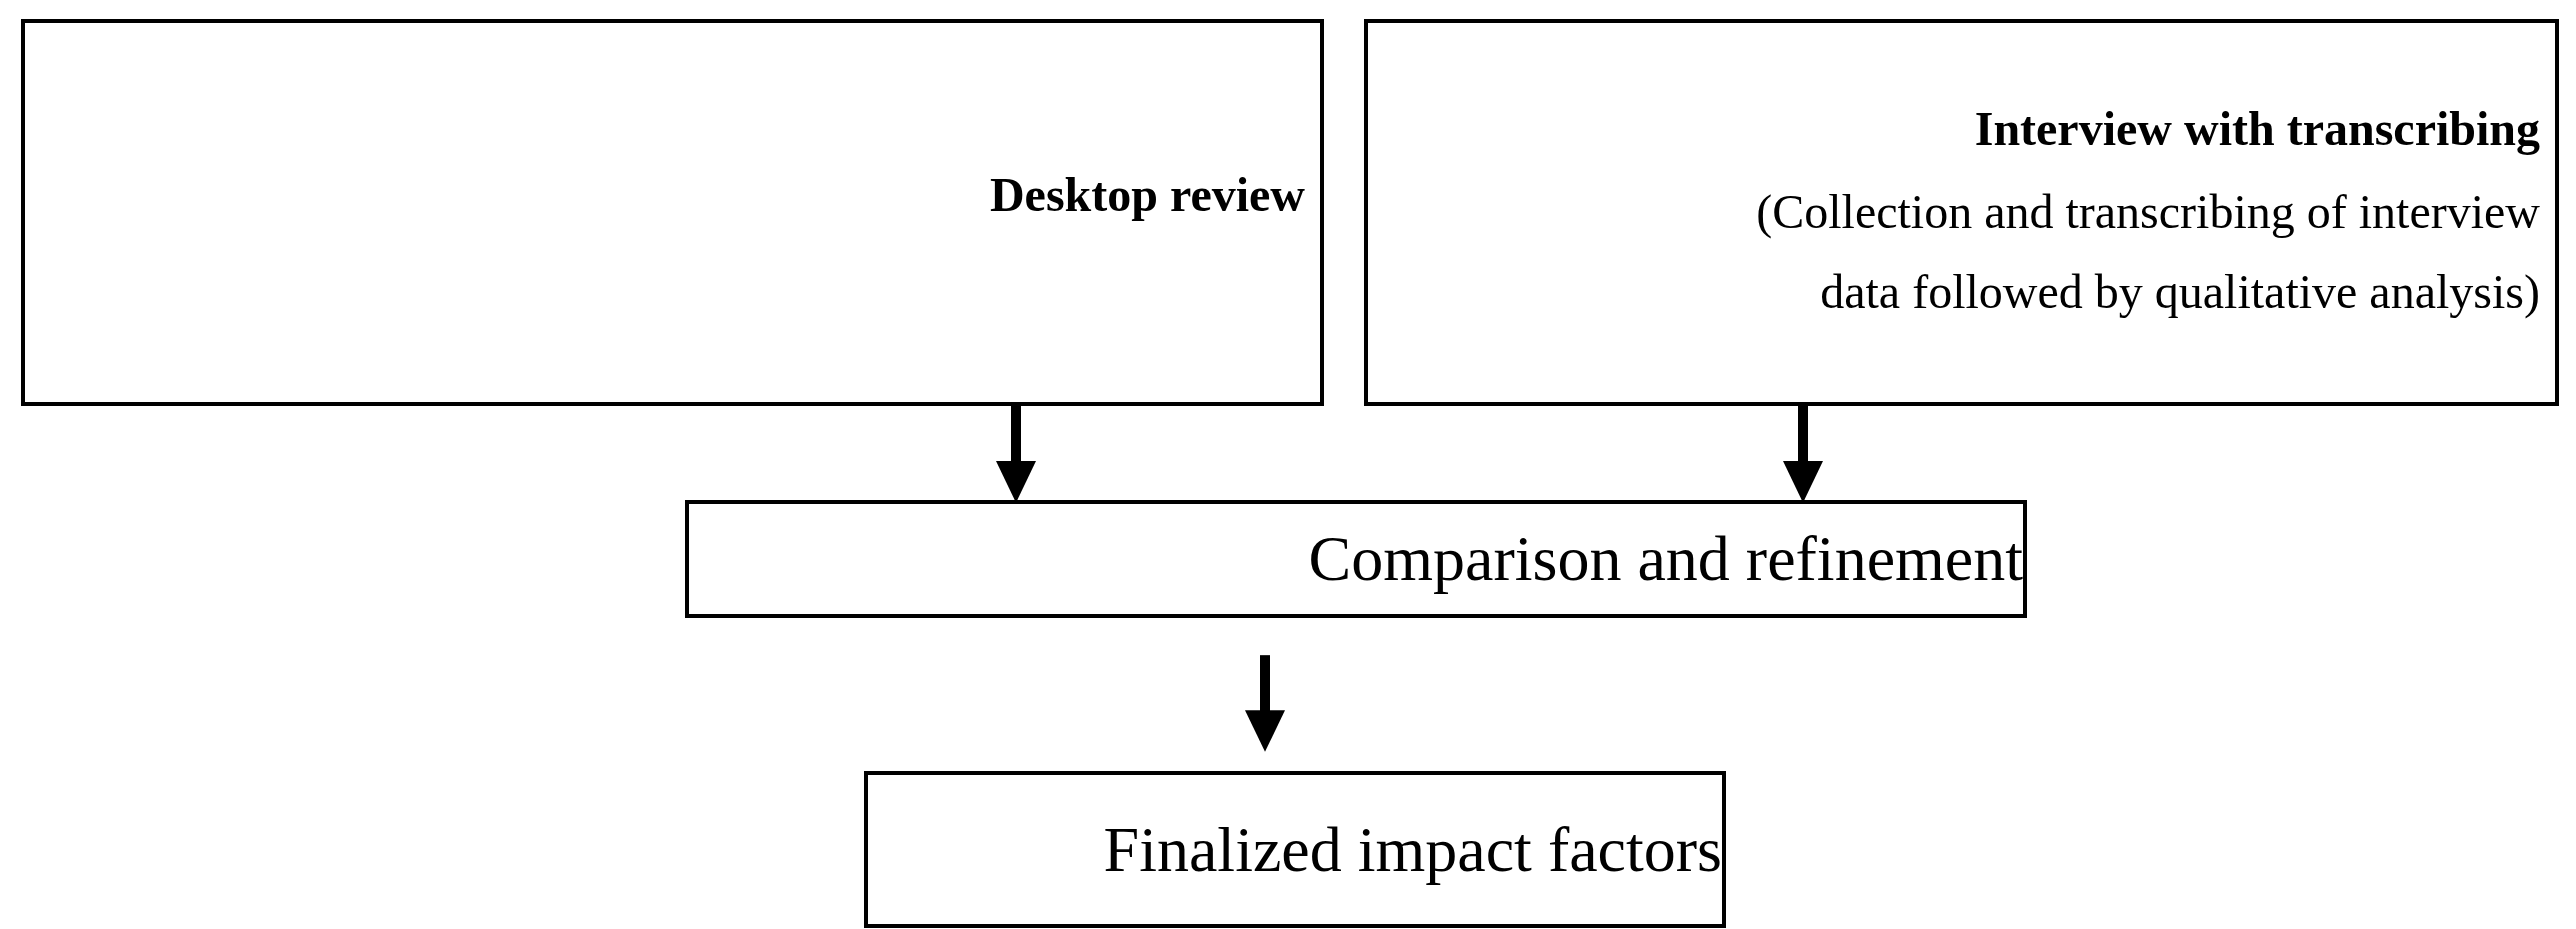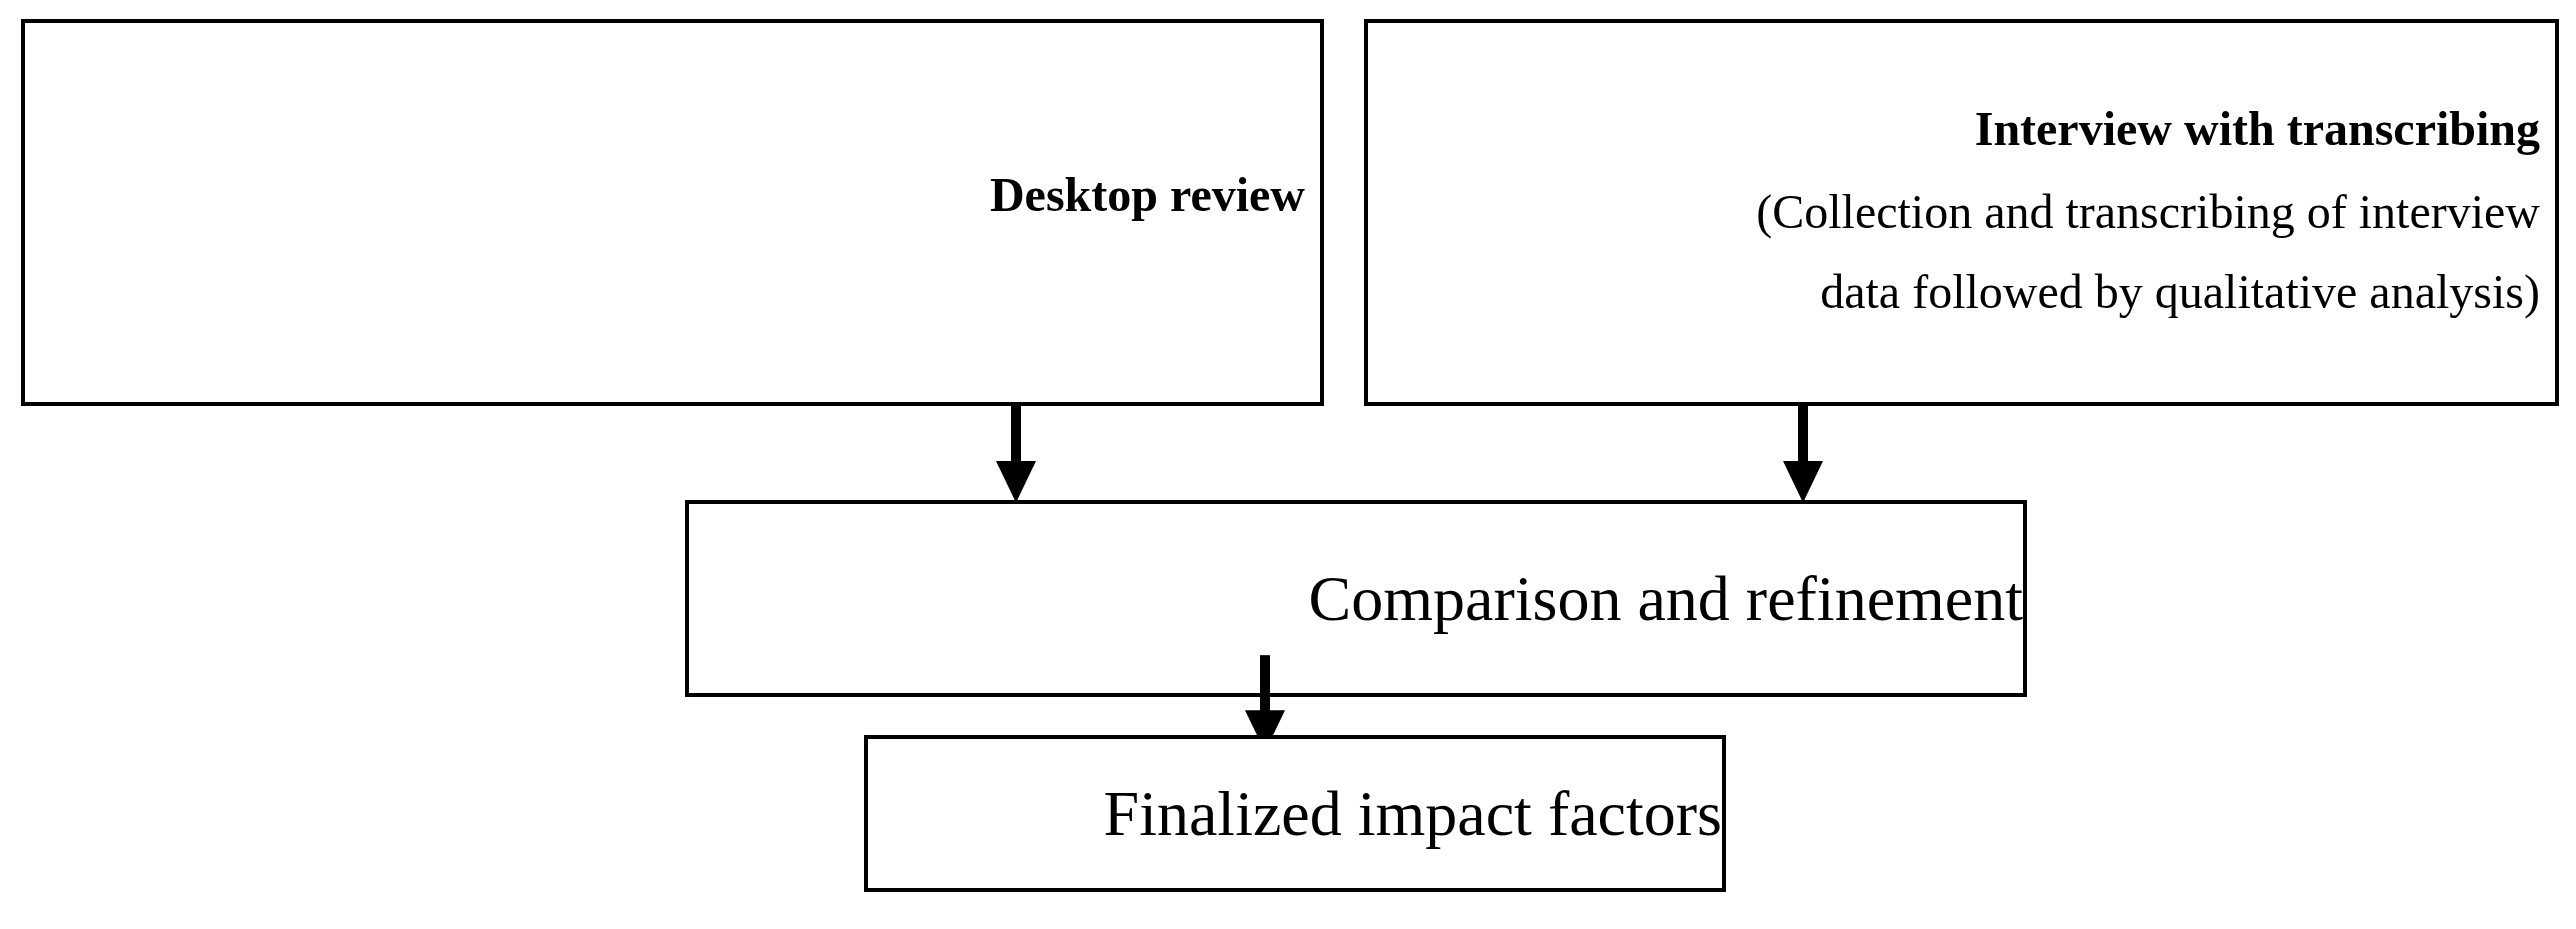--- a/index.html
+++ b/index.html
@@ -61,25 +61,25 @@
   }
   .node-line + .node-line {
     margin-top: 30px;
   }
 
   
   .box-comparison {
     left: 685px;
     top: 500px;
     width: 1342px;
-    height: 197px;
+    height: 118px;
   }
   .box-finalized {
     left: 864px;
-    top: 735px;
+    top: 771px;
     width: 862px;
     height: 157px;
   }
   .node-big-label {
     font-weight: normal;
     font-size: 64px;
     line-height: 1.0;
     text-align: center;
     white-space: nowrap;
   }

